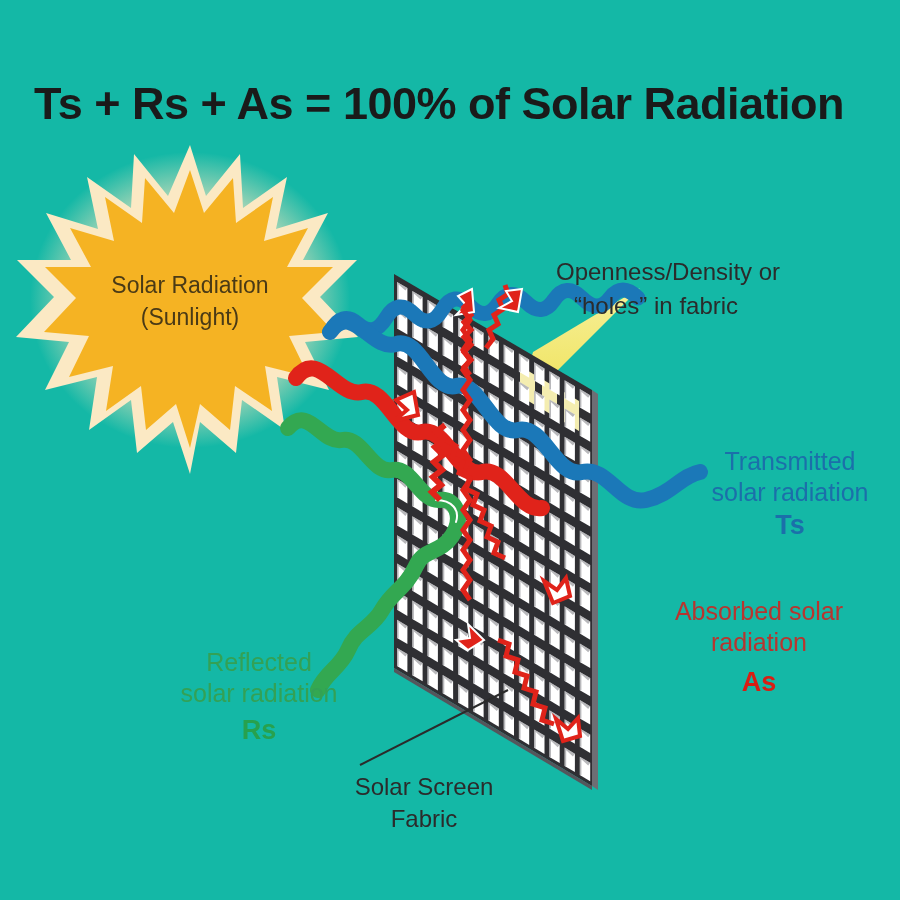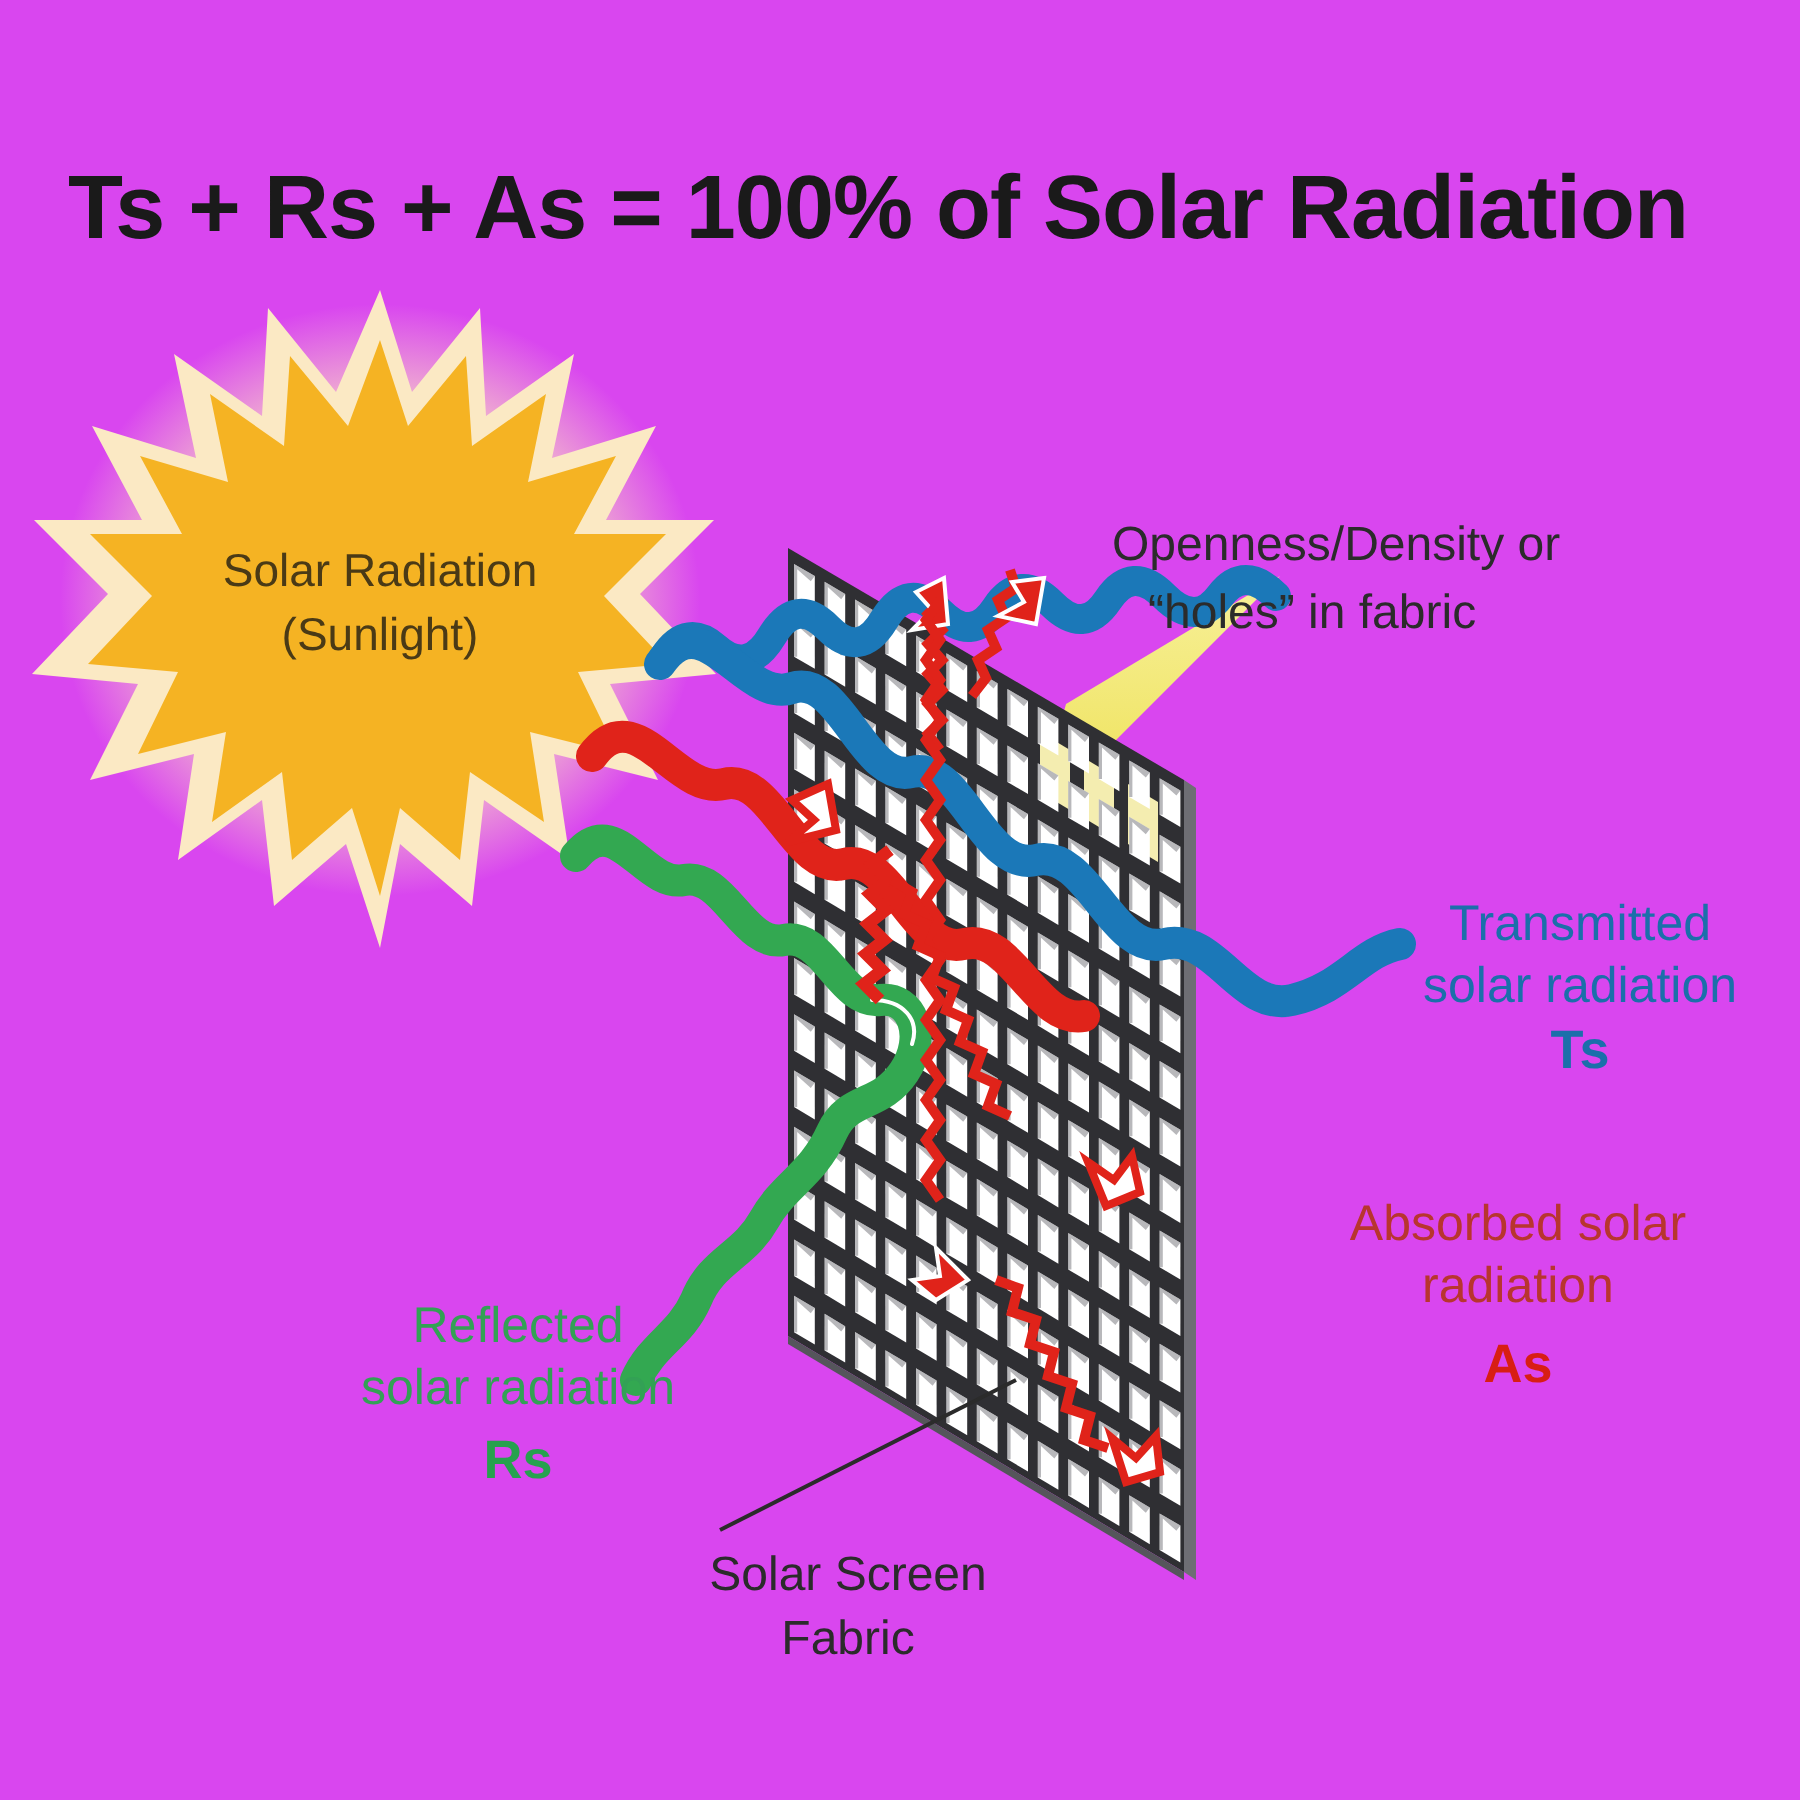--- a/index.html
+++ b/index.html
@@ -7,21 +7,21 @@
     padding: 0;
     background: #ffffff;
   }
   body {
     font-family: "Liberation Sans", sans-serif;
   }
   #stage {
     position: relative;
     width: 900px;
     height: 900px;
-    background: #d946ef;
+    background: #14b8a6;
     overflow: hidden;
   }
   #diagram-svg {
     position: absolute;
     left: 0;
     top: 0;
     width: 900px;
     height: 900px;
   }
   .title-text {

